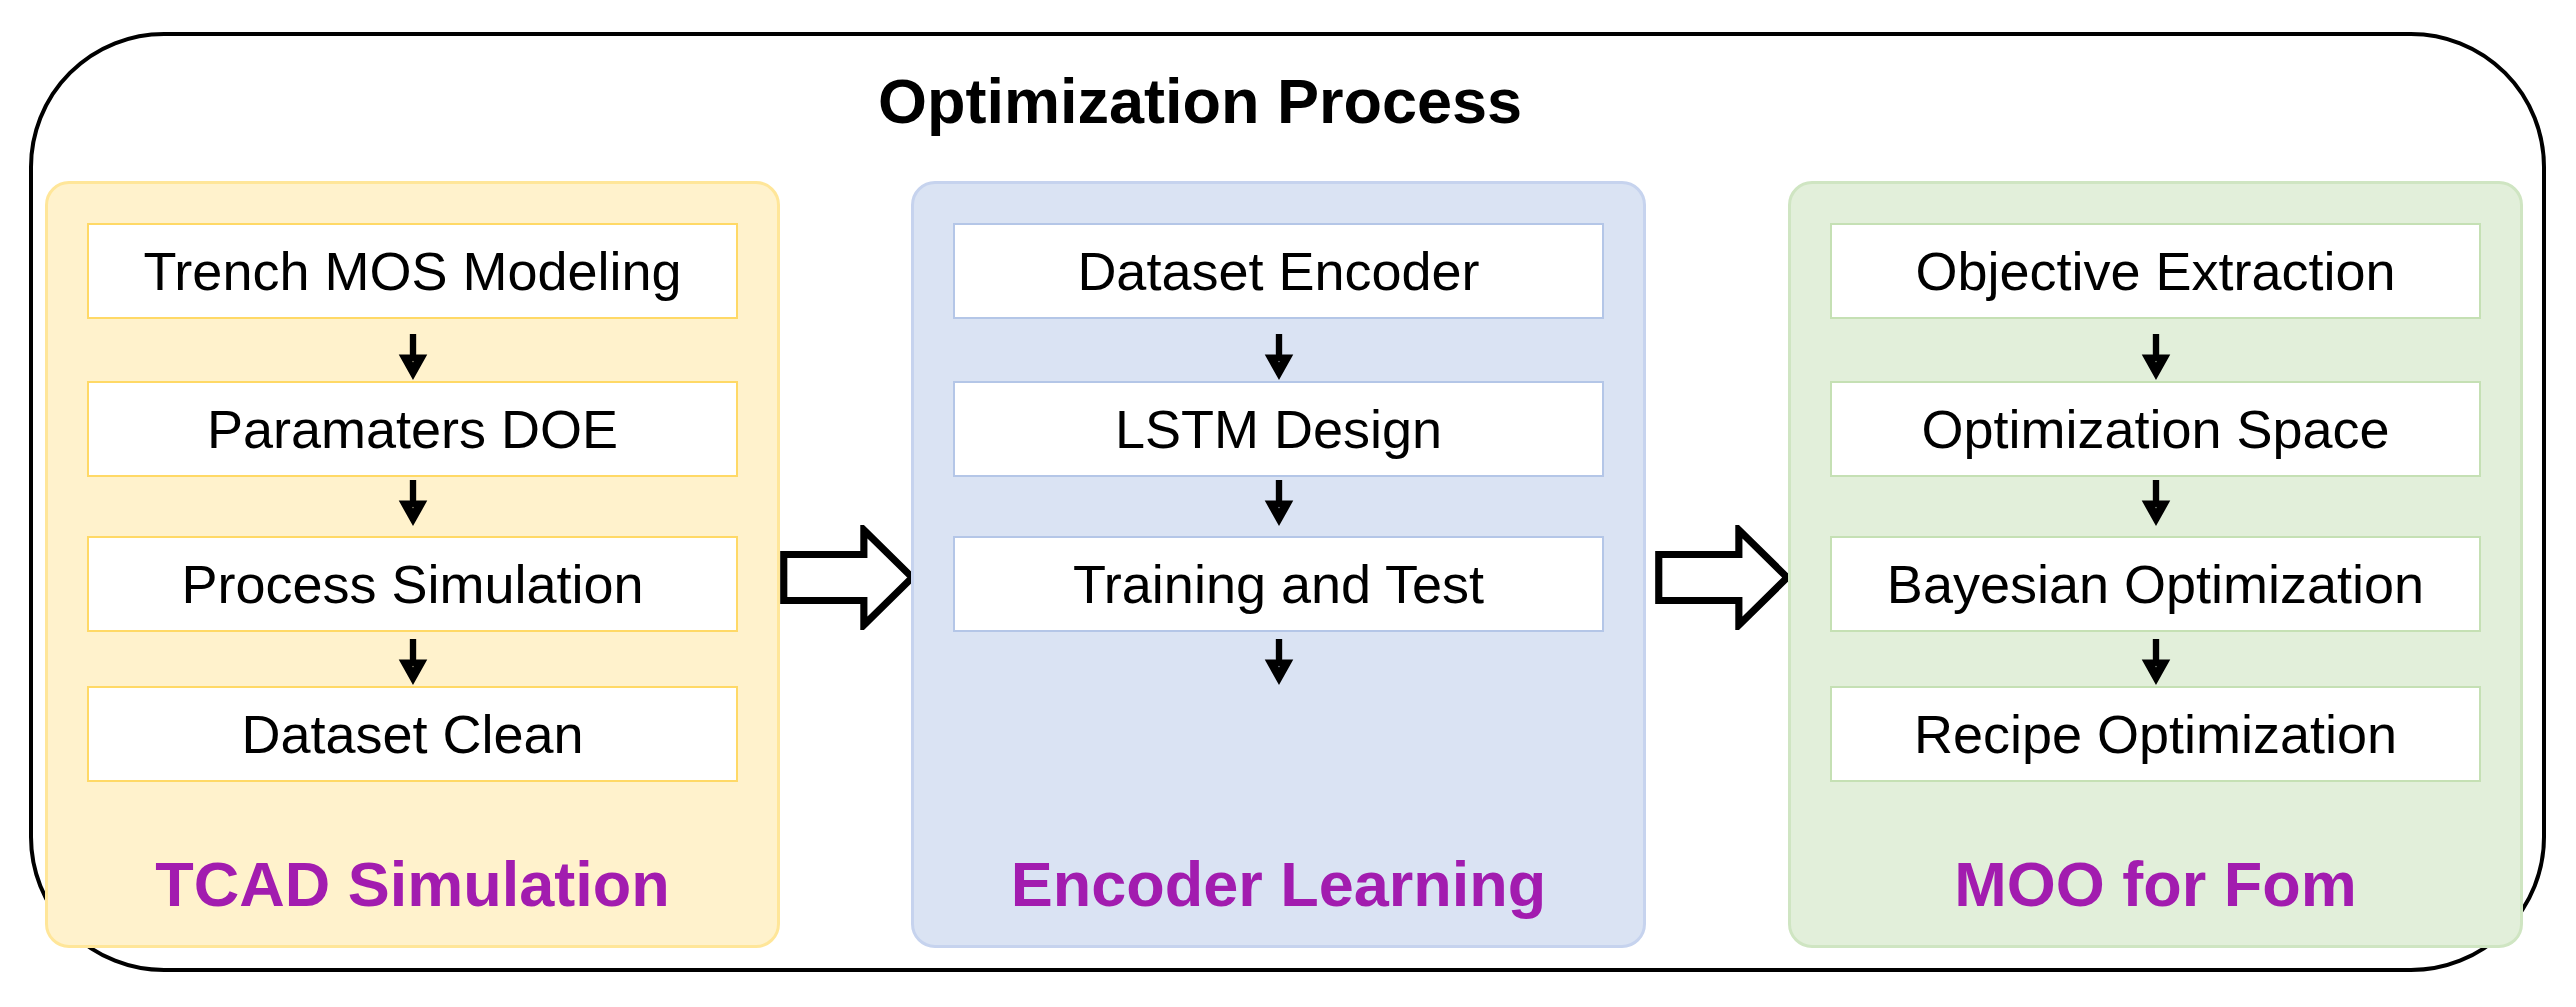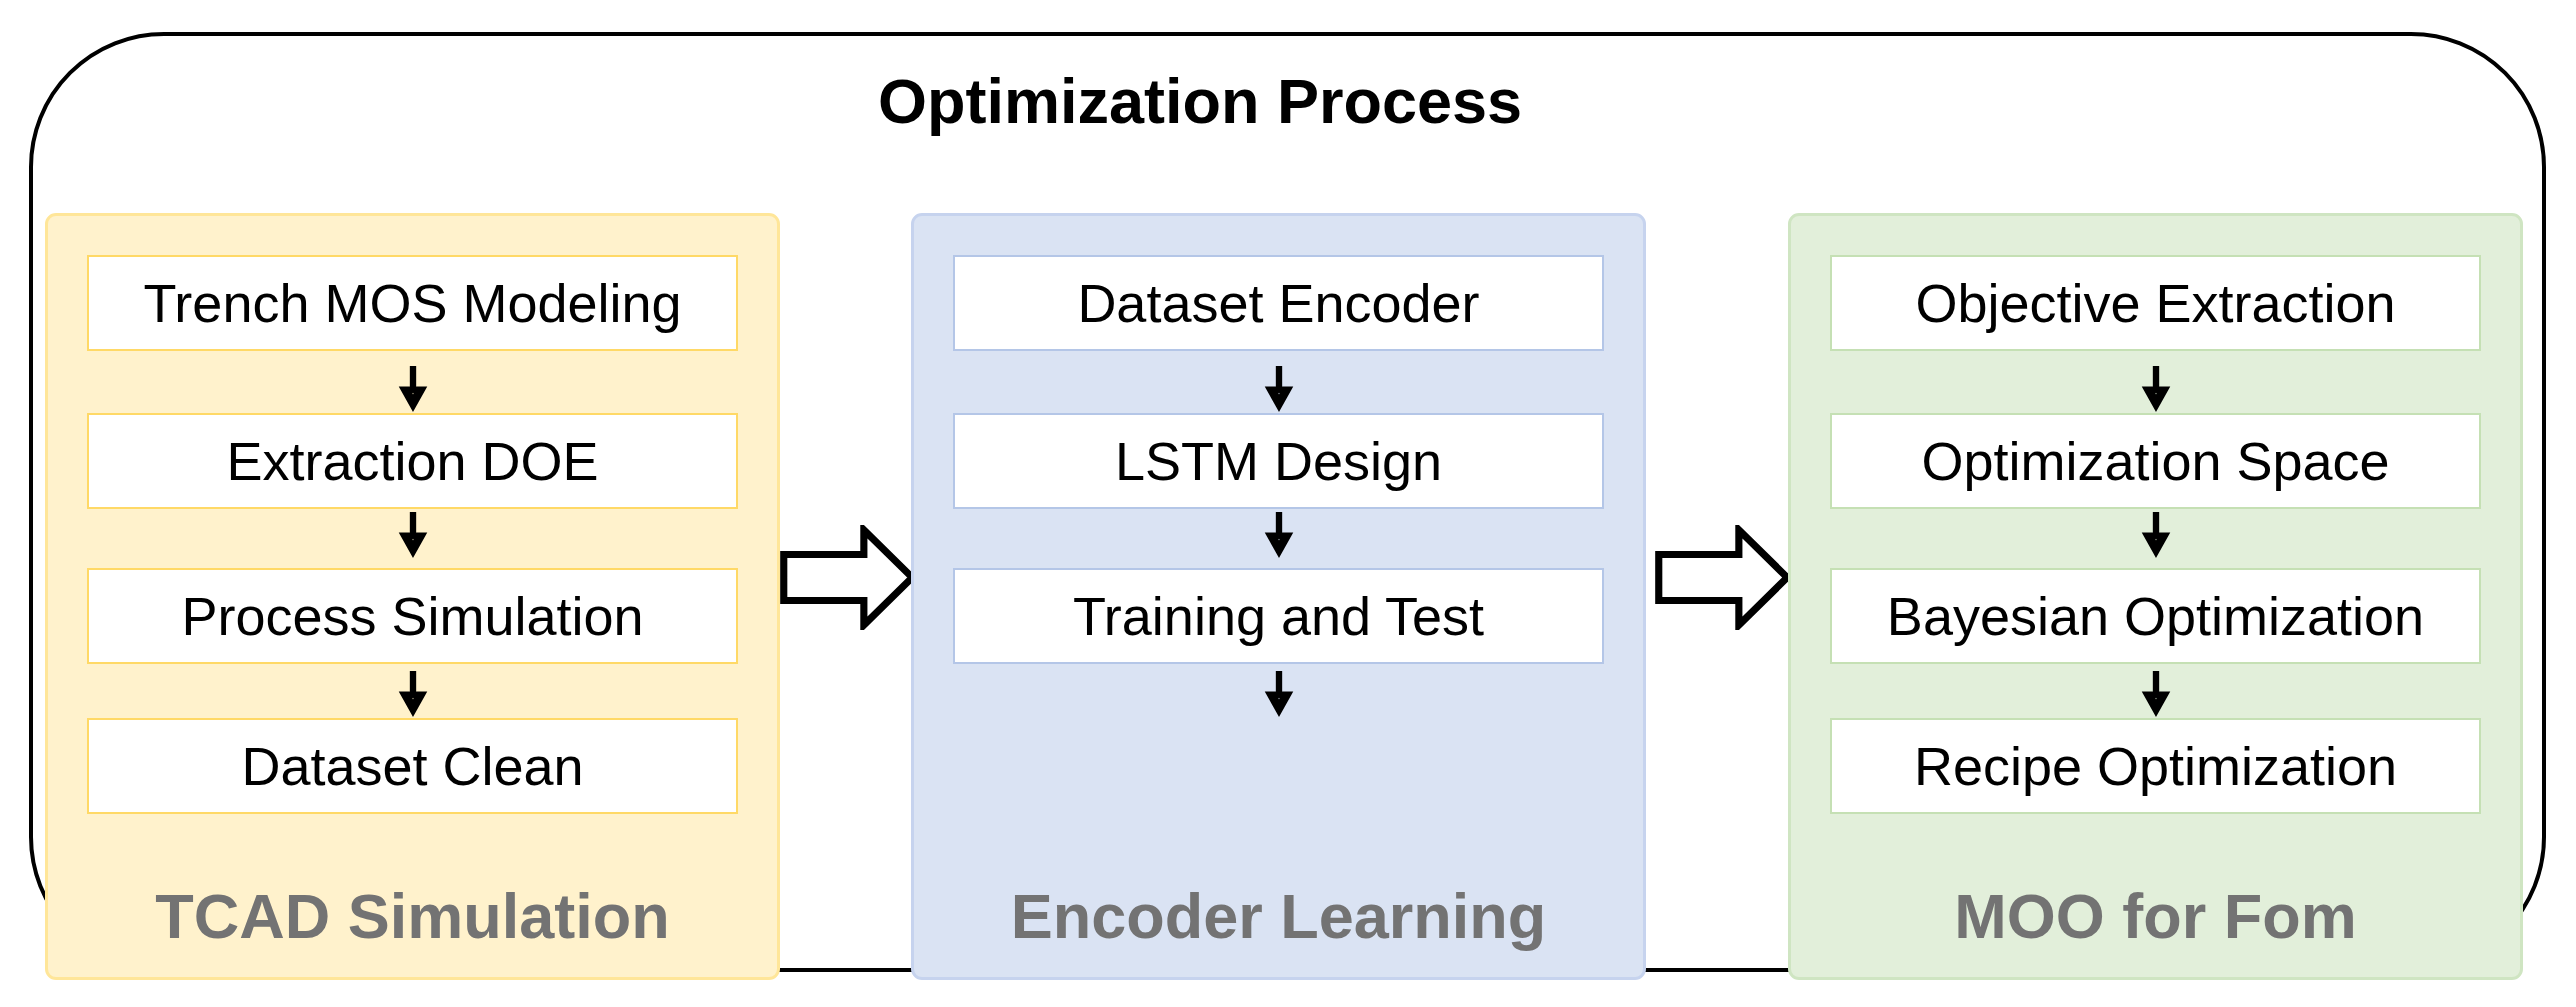--- a/index.html
+++ b/index.html
@@ -35,25 +35,24 @@
     font-weight: bold;
     color: #000000;
     white-space: nowrap;
     line-height: 1.1;
   }
   .panel {
     position: absolute;
     top: 181px;
     width: 735px;
     height: 767px;
-    border-radius: 11px;
+    border-radius: 24px;
     background: var(--bg);
     border: 3.2px solid var(--panel-border);
     box-sizing: border-box;
-    margin-top: 32px;
   }
   .panel-col0 { left: 45px; }
   .panel-col1 { left: 911px; }
   .panel-col2 { left: 1788px; }
   .step-box {
     position: absolute;
     left: 39px;
     width: 651px;
     height: 96px;
     background: #ffffff;
@@ -83,21 +82,21 @@
   .gap1 { top: 296px; }
   .gap2 { top: 455px; }
   .panel-caption {
     position: absolute;
     left: 0;
     right: 0;
     top: 664px;
     text-align: center;
     font-size: 63px;
     font-weight: bold;
-    color: #737373;
+    color: #a21caf;
     white-space: nowrap;
   }
   .flow-arrow {
     position: absolute;
     top: 525px;
     width: 138px;
     height: 105px;
   }
   .flow-arrow-1 { left: 779px; }
   .flow-arrow-2 { left: 1654px; }
@@ -113,21 +112,21 @@
 
   <div class="panel panel-col0" style="--bg: #FFF2CC; --box-border: #FFD966; --panel-border: #FFE699;">
     <div class="step-box row0">
       <span class="step-label">Trench MOS Modeling</span>
     </div>
     <svg class="down-arrow gap0" viewBox="0 0 44 58">
       <rect x="18" y="0" width="8" height="34" fill="#000000"></rect>
       <polygon points="4,26 18,26 22,36 26,26 40,26 22,58" fill="#000000"></polygon>
     </svg>
     <div class="step-box row1">
-      <span class="step-label">Extraction DOE</span>
+      <span class="step-label">Paramaters DOE</span>
     </div>
     <svg class="down-arrow gap1" viewBox="0 0 44 58">
       <rect x="18" y="0" width="8" height="34" fill="#000000"></rect>
       <polygon points="4,26 18,26 22,36 26,26 40,26 22,58" fill="#000000"></polygon>
     </svg>
     <div class="step-box row2">
       <span class="step-label">Process Simulation</span>
     </div>
     <svg class="down-arrow gap2" viewBox="0 0 44 58">
       <rect x="18" y="0" width="8" height="34" fill="#000000"></rect>

